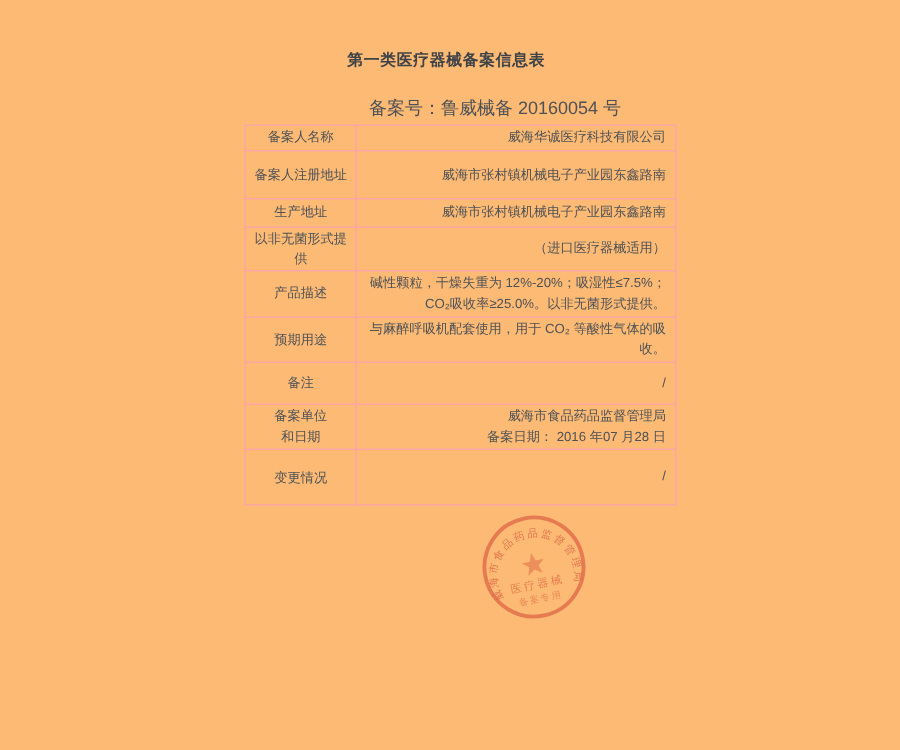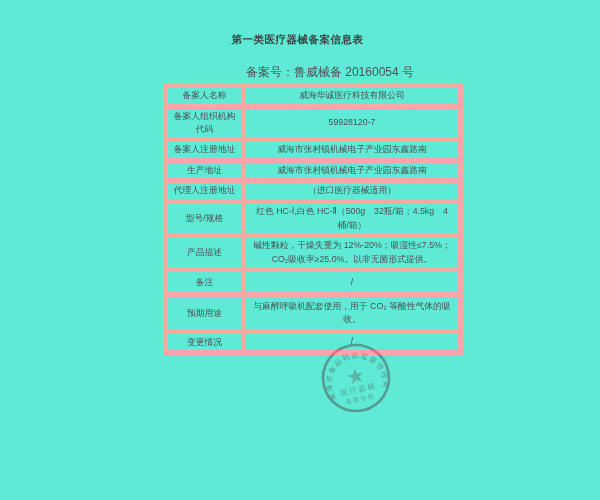--- a/index.html
+++ b/index.html
@@ -4,43 +4,43 @@
 <style>
   html,body{margin:0;padding:0;}
   body{
     width:600px;height:500px;
     background:#ffffff;
     font-family:"Liberation Sans","DejaVu Sans",sans-serif;
     color:#53585e;
     position:relative;
     overflow:hidden;
   }
-  .scan-page{position:absolute;inset:0;background:#5eead4;}
+  .scan-page{position:absolute;inset:0;background:#fdba74;}
   .doc-title{
     position:absolute;left:163px;top:33px;width:269px;
     text-align:center;font-size:10.5px;font-weight:bold;color:#3e4348;
     letter-spacing:0.5px;
   }
   .record-no{
     position:absolute;left:163px;top:64px;width:269px;
     box-sizing:border-box;padding-right:18px;
     text-align:right;font-size:12px;color:#4d5257;
   }
   table.info-table{
     position:absolute;left:163px;top:83px;width:269px;
     border-collapse:collapse;table-layout:fixed;
     font-size:8.8px;color:#4d5257;
   }
   table.info-table td{
-    border:5px solid #fca5a5;
+    border:1px solid #fca5a5;
     white-space:pre-line;
     overflow:hidden;
   }
   td.label-cell{width:69px;text-align:center;vertical-align:middle;line-height:1.5;padding:1px 2px;}
-  td.value-cell{width:200px;text-align:center;vertical-align:middle;padding:1px 6px;line-height:1.55;}
+  td.value-cell{width:200px;text-align:right;vertical-align:middle;padding:1px 6px;line-height:1.55;}
   tr:nth-child(1){height:17px}
   tr:nth-child(2){height:32px}
   tr:nth-child(3){height:19px}
   tr:nth-child(4){height:19px}
   tr:nth-child(5){height:19px}
   tr:nth-child(6){height:19px}
   tr:nth-child(7){height:28px}
   tr:nth-child(8){height:25px}
   tr:nth-child(9){height:37px}
   tr:nth-child(10){height:20px}
@@ -68,51 +68,48 @@
 
   <div class="record-no">备案号：鲁威械备 20160054 号</div>
 
   <table class="info-table">
     <tbody>
         <tr>
           <td class="label-cell">备案人名称</td>
           <td class="value-cell">威海华诚医疗科技有限公司</td>
         </tr>
         <tr>
-          <td class="label-cell">备案人组织机构
-代码</td>
-          <td class="value-cell">59928120-7</td>
-        </tr>
-        <tr>
           <td class="label-cell">备案人注册地址</td>
           <td class="value-cell">威海市张村镇机械电子产业园东鑫路南</td>
         </tr>
         <tr>
           <td class="label-cell">生产地址</td>
           <td class="value-cell">威海市张村镇机械电子产业园东鑫路南</td>
         </tr>
         <tr>
-          <td class="label-cell">代理人注册地址</td>
+          <td class="label-cell">以非无菌形式提供</td>
           <td class="value-cell">（进口医疗器械适用）</td>
-        </tr>
-        <tr>
-          <td class="label-cell">型号/规格</td>
-          <td class="value-cell">红色 HC-Ⅰ,白色 HC-Ⅱ（500g　32瓶/箱；4.5kg　4桶/箱）</td>
         </tr>
         <tr>
           <td class="label-cell">产品描述</td>
           <td class="value-cell">碱性颗粒，干燥失重为 12%-20%；吸湿性≤7.5%；CO₂吸收率≥25.0%。以非无菌形式提供。</td>
         </tr>
         <tr>
+          <td class="label-cell">预期用途</td>
+          <td class="value-cell">与麻醉呼吸机配套使用，用于 CO₂ 等酸性气体的吸收。</td>
+        </tr>
+        <tr>
           <td class="label-cell">备注</td>
           <td class="value-cell">/</td>
         </tr>
         <tr>
-          <td class="label-cell">预期用途</td>
-          <td class="value-cell">与麻醉呼吸机配套使用，用于 CO₂ 等酸性气体的吸收。</td>
+          <td class="label-cell">备案单位
+和日期</td>
+          <td class="value-cell">威海市食品药品监督管理局
+备案日期： 2016 年07 月28 日</td>
         </tr>
         <tr>
           <td class="label-cell">变更情况</td>
           <td class="value-cell">/</td>
         </tr>
       </tbody>
   </table>
 
   <svg class="seal" viewBox="0 0 74 76" xmlns="http://www.w3.org/2000/svg">
     <circle cx="37" cy="38" r="33" fill="none" stroke="#dd7f8c" stroke-width="2.6" opacity="0.85"></circle>

